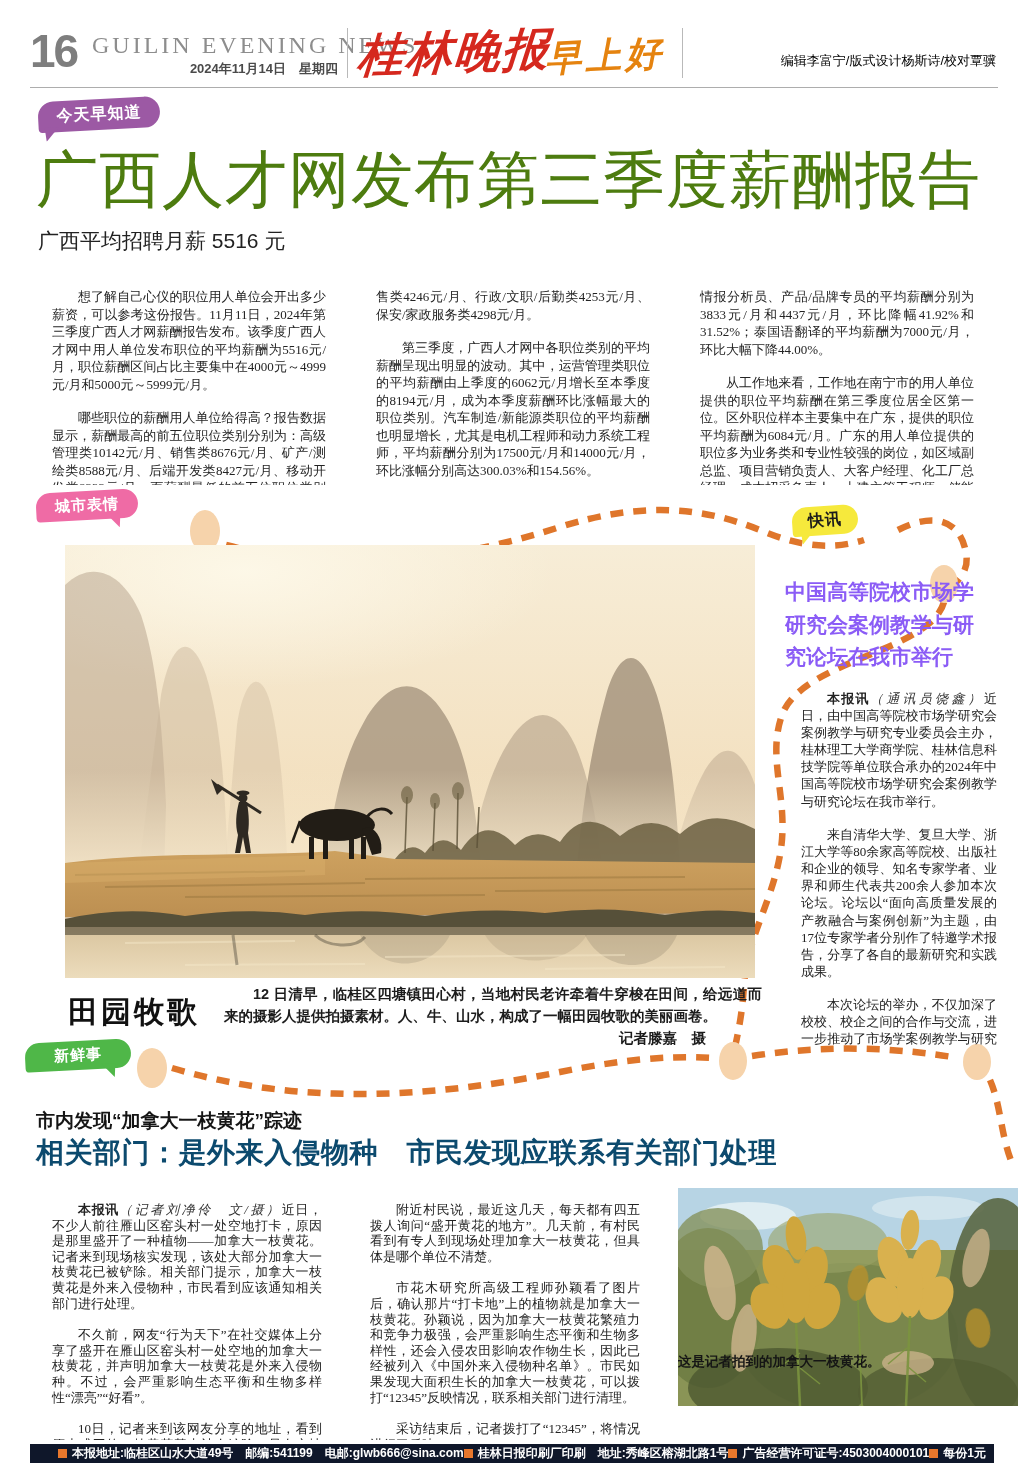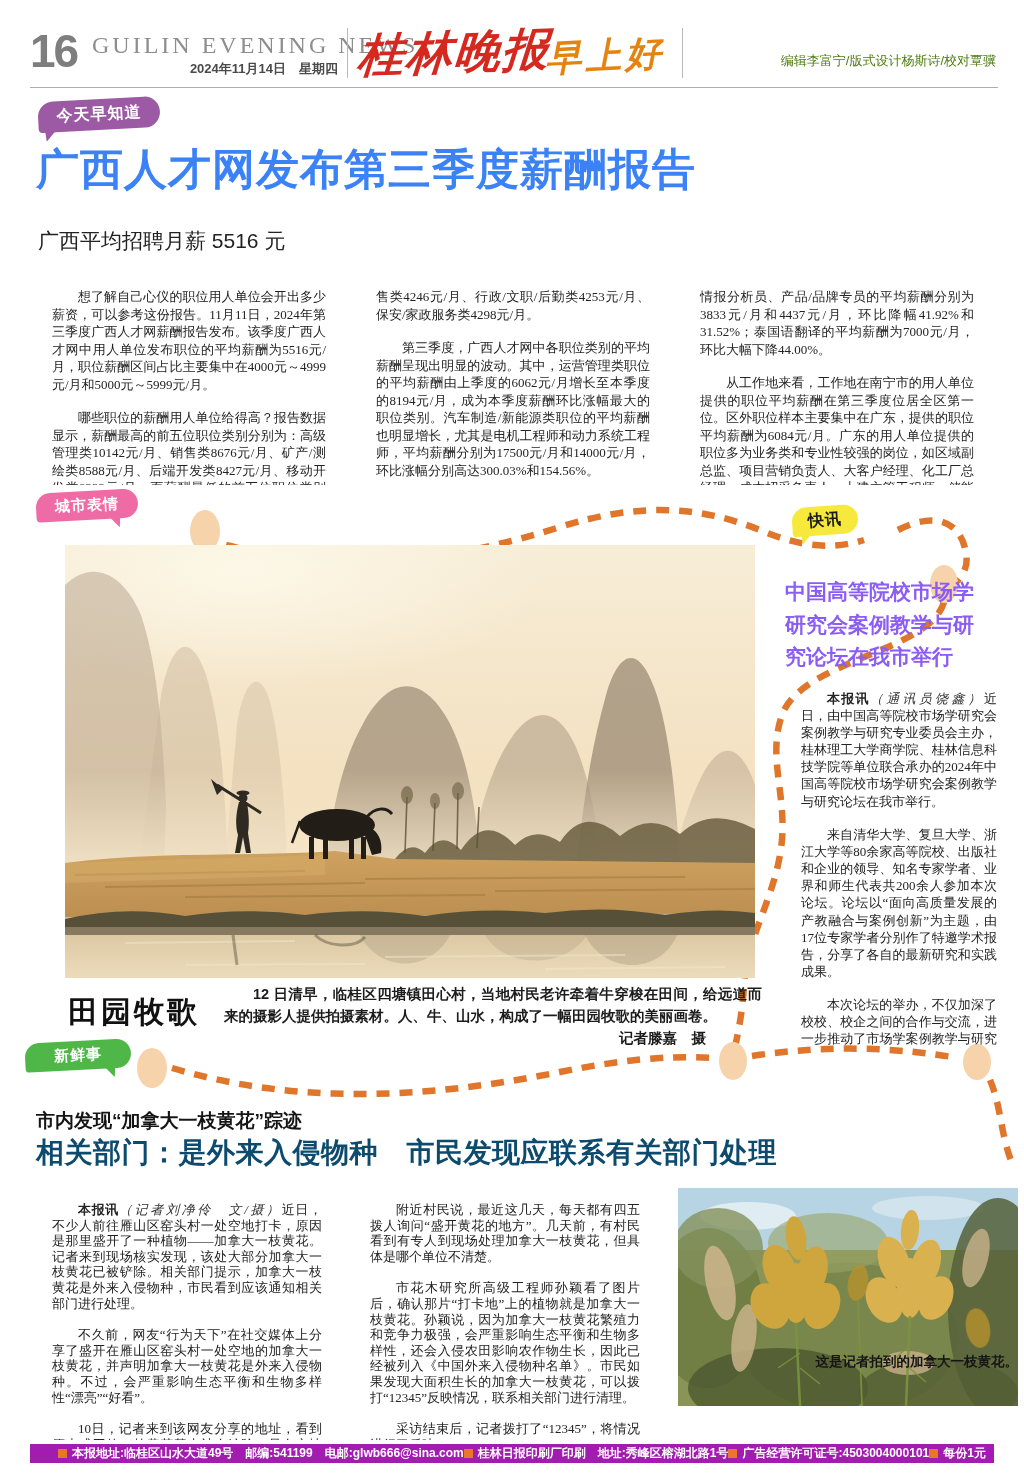--- a/index.html
+++ b/index.html
@@ -8,37 +8,37 @@
   
   .pagenum{position:absolute;left:30px;top:24px;font-size:46px;font-weight:900;color:#7e7e7e;letter-spacing:-2px;}
   .mast-en{position:absolute;left:92px;top:32px;font-family:"Liberation Serif","DejaVu Serif",serif;
            font-size:24px;color:#8d8d8d;letter-spacing:3px;}
   .dateline{position:absolute;left:120px;top:60px;width:218px;text-align:right;font-size:13px;font-weight:700;color:#4a4a4a;}
   .vrule{position:absolute;top:28px;width:1px;height:50px;background:#b9b9b9;}
   .mast-cn{position:absolute;left:358px;top:22px;font-family:"DejaVu Serif","Liberation Serif",serif;
            font-style:italic;font-weight:900;font-size:46px;color:#d5281e;transform:skew(-6deg) rotate(-2deg);letter-spacing:2px;}
   .greeting{position:absolute;left:545px;top:32px;font-family:"DejaVu Serif","Liberation Serif",serif;
             font-style:italic;font-weight:700;font-size:36px;color:#e5830f;transform:rotate(-3deg);letter-spacing:4px;}
-  .staff{position:absolute;right:28px;top:52px;font-size:13px;color:#4d7c0f;}
+  .staff{position:absolute;right:28px;top:52px;font-size:13px;color:#000000;}
   .head-rule{position:absolute;left:30px;right:26px;top:87px;border-top:1px solid #adadad;}
   
   .bubble{position:absolute;z-index:5;display:flex;align-items:center;justify-content:center;
           color:#fff;font-weight:700;font-size:16px;letter-spacing:1px;}
   .bubble:after{content:"";position:absolute;width:14px;height:14px;background:inherit;}
   .b-purple{left:38px;top:99px;width:122px;height:31px;background:#9c59a4;border-radius:16px 16px 16px 4px;transform:rotate(-3deg);}
   .b-purple:after{left:6px;bottom:-9px;clip-path:polygon(0 0,100% 0,10% 100%);}
   .b-pink{left:36px;top:491px;width:102px;height:29px;background:#ef6ba5;border-radius:15px 15px 15px 4px;transform:rotate(-3deg);font-size:15px;}
   .b-pink:after{right:18px;bottom:-9px;clip-path:polygon(0 0,100% 0,90% 100%);}
   .b-yellow{left:792px;top:506px;width:66px;height:29px;background:#f6e93c;color:#1c1c1c;border-radius:15px 15px 15px 4px;transform:rotate(-4deg);font-size:16px;}
   .b-yellow:after{left:8px;bottom:-8px;clip-path:polygon(0 0,100% 0,10% 100%);}
   .b-green{left:25px;top:1041px;width:106px;height:29px;background:#4fb748;border-radius:15px 15px 15px 4px;transform:rotate(-3deg);font-size:15px;}
   .b-green:after{right:16px;bottom:-9px;clip-path:polygon(0 0,100% 0,90% 100%);}
   
-  .headline1{position:absolute;left:36px;top:146px;width:965px;font-size:43px;line-height:1.1;
-             font-weight:700;letter-spacing:1px;color:#3b82f6;}
+  .headline1{position:absolute;left:36px;top:146px;width:965px;font-size:62px;line-height:1.1;
+             font-weight:400;letter-spacing:1px;color:#4d7c0f;}
   .subhead1{position:absolute;left:38px;top:227px;font-size:21px;font-weight:500;color:#222;}
   .cols3{position:absolute;left:36px;top:272px;width:956px;height:213px;display:flex;gap:18px;overflow:hidden;}
   .cols3 .col{width:306px;overflow:hidden;font-family:"Liberation Serif","DejaVu Serif",serif;
               font-size:13px;line-height:1.35;text-align:justify;color:#232323;}
   .para{margin:16px;text-indent:2em;}
   .para.cont{text-indent:0;}
   .credit-right{text-align:right;font-weight:700;padding-right:8px;margin-top:4px;}
   
   .decor{position:absolute;left:0;top:0;z-index:1;pointer-events:none;}
   
@@ -55,24 +55,24 @@
   .lede{font-weight:900;font-family:"Liberation Sans","DejaVu Sans",sans-serif;}
   .paren{font-style:italic;letter-spacing:2px;color:#333;}
   
   .kicker{position:absolute;left:36px;top:1108px;font-size:19px;font-weight:600;color:#151515;z-index:2;}
   .headline2{position:absolute;left:36px;top:1134px;width:960px;font-size:28px;font-weight:900;
              letter-spacing:0.5px;color:#0c4a6e;z-index:2;}
   .cols2{position:absolute;left:36px;top:1186px;width:620px;height:254px;display:flex;gap:16px;overflow:hidden;z-index:2;}
   .cols2 .col{width:302px;overflow:hidden;font-family:"Liberation Serif","DejaVu Serif",serif;
               font-size:13px;line-height:1.2;text-align:justify;color:#232323;}
   .flowerphoto{position:absolute;left:678px;top:1188px;width:340px;height:218px;z-index:2;}
-  .flower-cap{position:absolute;left:678px;top:1353px;width:340px;text-align:right;font-size:13.5px;
+  .flower-cap{position:absolute;left:678px;top:1353px;width:340px;font-size:13.5px;
               font-weight:600;color:#151515;z-index:2;}
   
-  .footer{position:absolute;left:30px;top:1444px;width:964px;height:19px;background:#a21caf;color:#fff;
+  .footer{position:absolute;left:30px;top:1444px;width:964px;height:19px;background:#0f172a;color:#fff;
           display:flex;align-items:center;justify-content:space-between;padding:0 32px 0 28px;box-sizing:border-box;
           font-size:12px;font-weight:700;z-index:4;}
   .fitem{display:flex;align-items:center;white-space:nowrap;}
   .sq{display:inline-block;width:9px;height:9px;background:#e8772c;margin-right:5px;flex:none;}
 </style>
 </head>
 <body>
 
 <div class="page">
 

